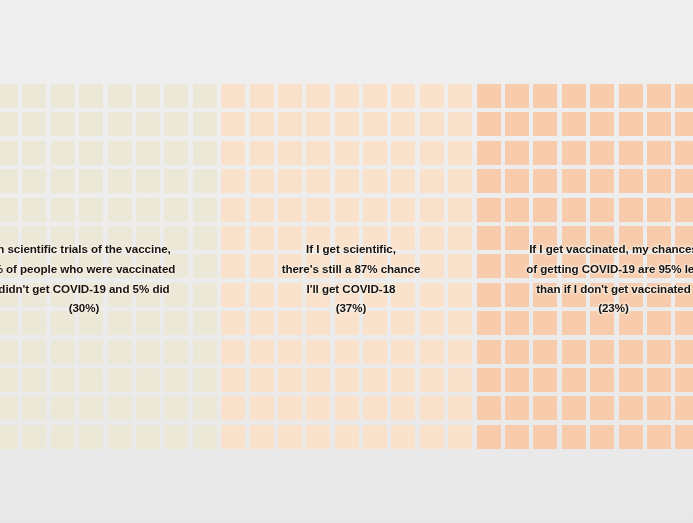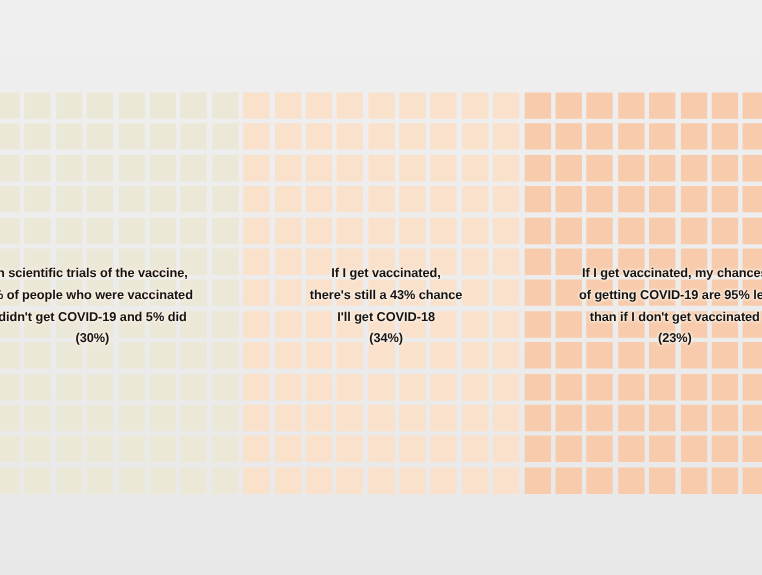--- a/index.html
+++ b/index.html
@@ -413,24 +413,24 @@
     </div>
 
   <div class="caption" id="caption-0">
     <span class="ln">n scientific trials of the vaccine,</span>
     <span class="ln">% of people who were vaccinated</span>
     <span class="ln">didn't get COVID-19 and 5% did</span>
     <span class="ln">(30%)</span>
   </div>
 
   <div class="caption" id="caption-1">
-    <span class="ln">If I get vaccinated,</span>
-    <span class="ln">there's still a 43% chance</span>
+    <span class="ln">If I get scientific,</span>
+    <span class="ln">there's still a 87% chance</span>
     <span class="ln">I'll get COVID-18</span>
-    <span class="ln">(34%)</span>
+    <span class="ln">(37%)</span>
   </div>
 
   <div class="caption" id="caption-2">
     <span class="ln">If I get vaccinated, my chances</span>
     <span class="ln">of getting COVID-19 are 95% les</span>
     <span class="ln">than if I don't get vaccinated</span>
     <span class="ln">(23%)</span>
   </div>
 
 </div>

